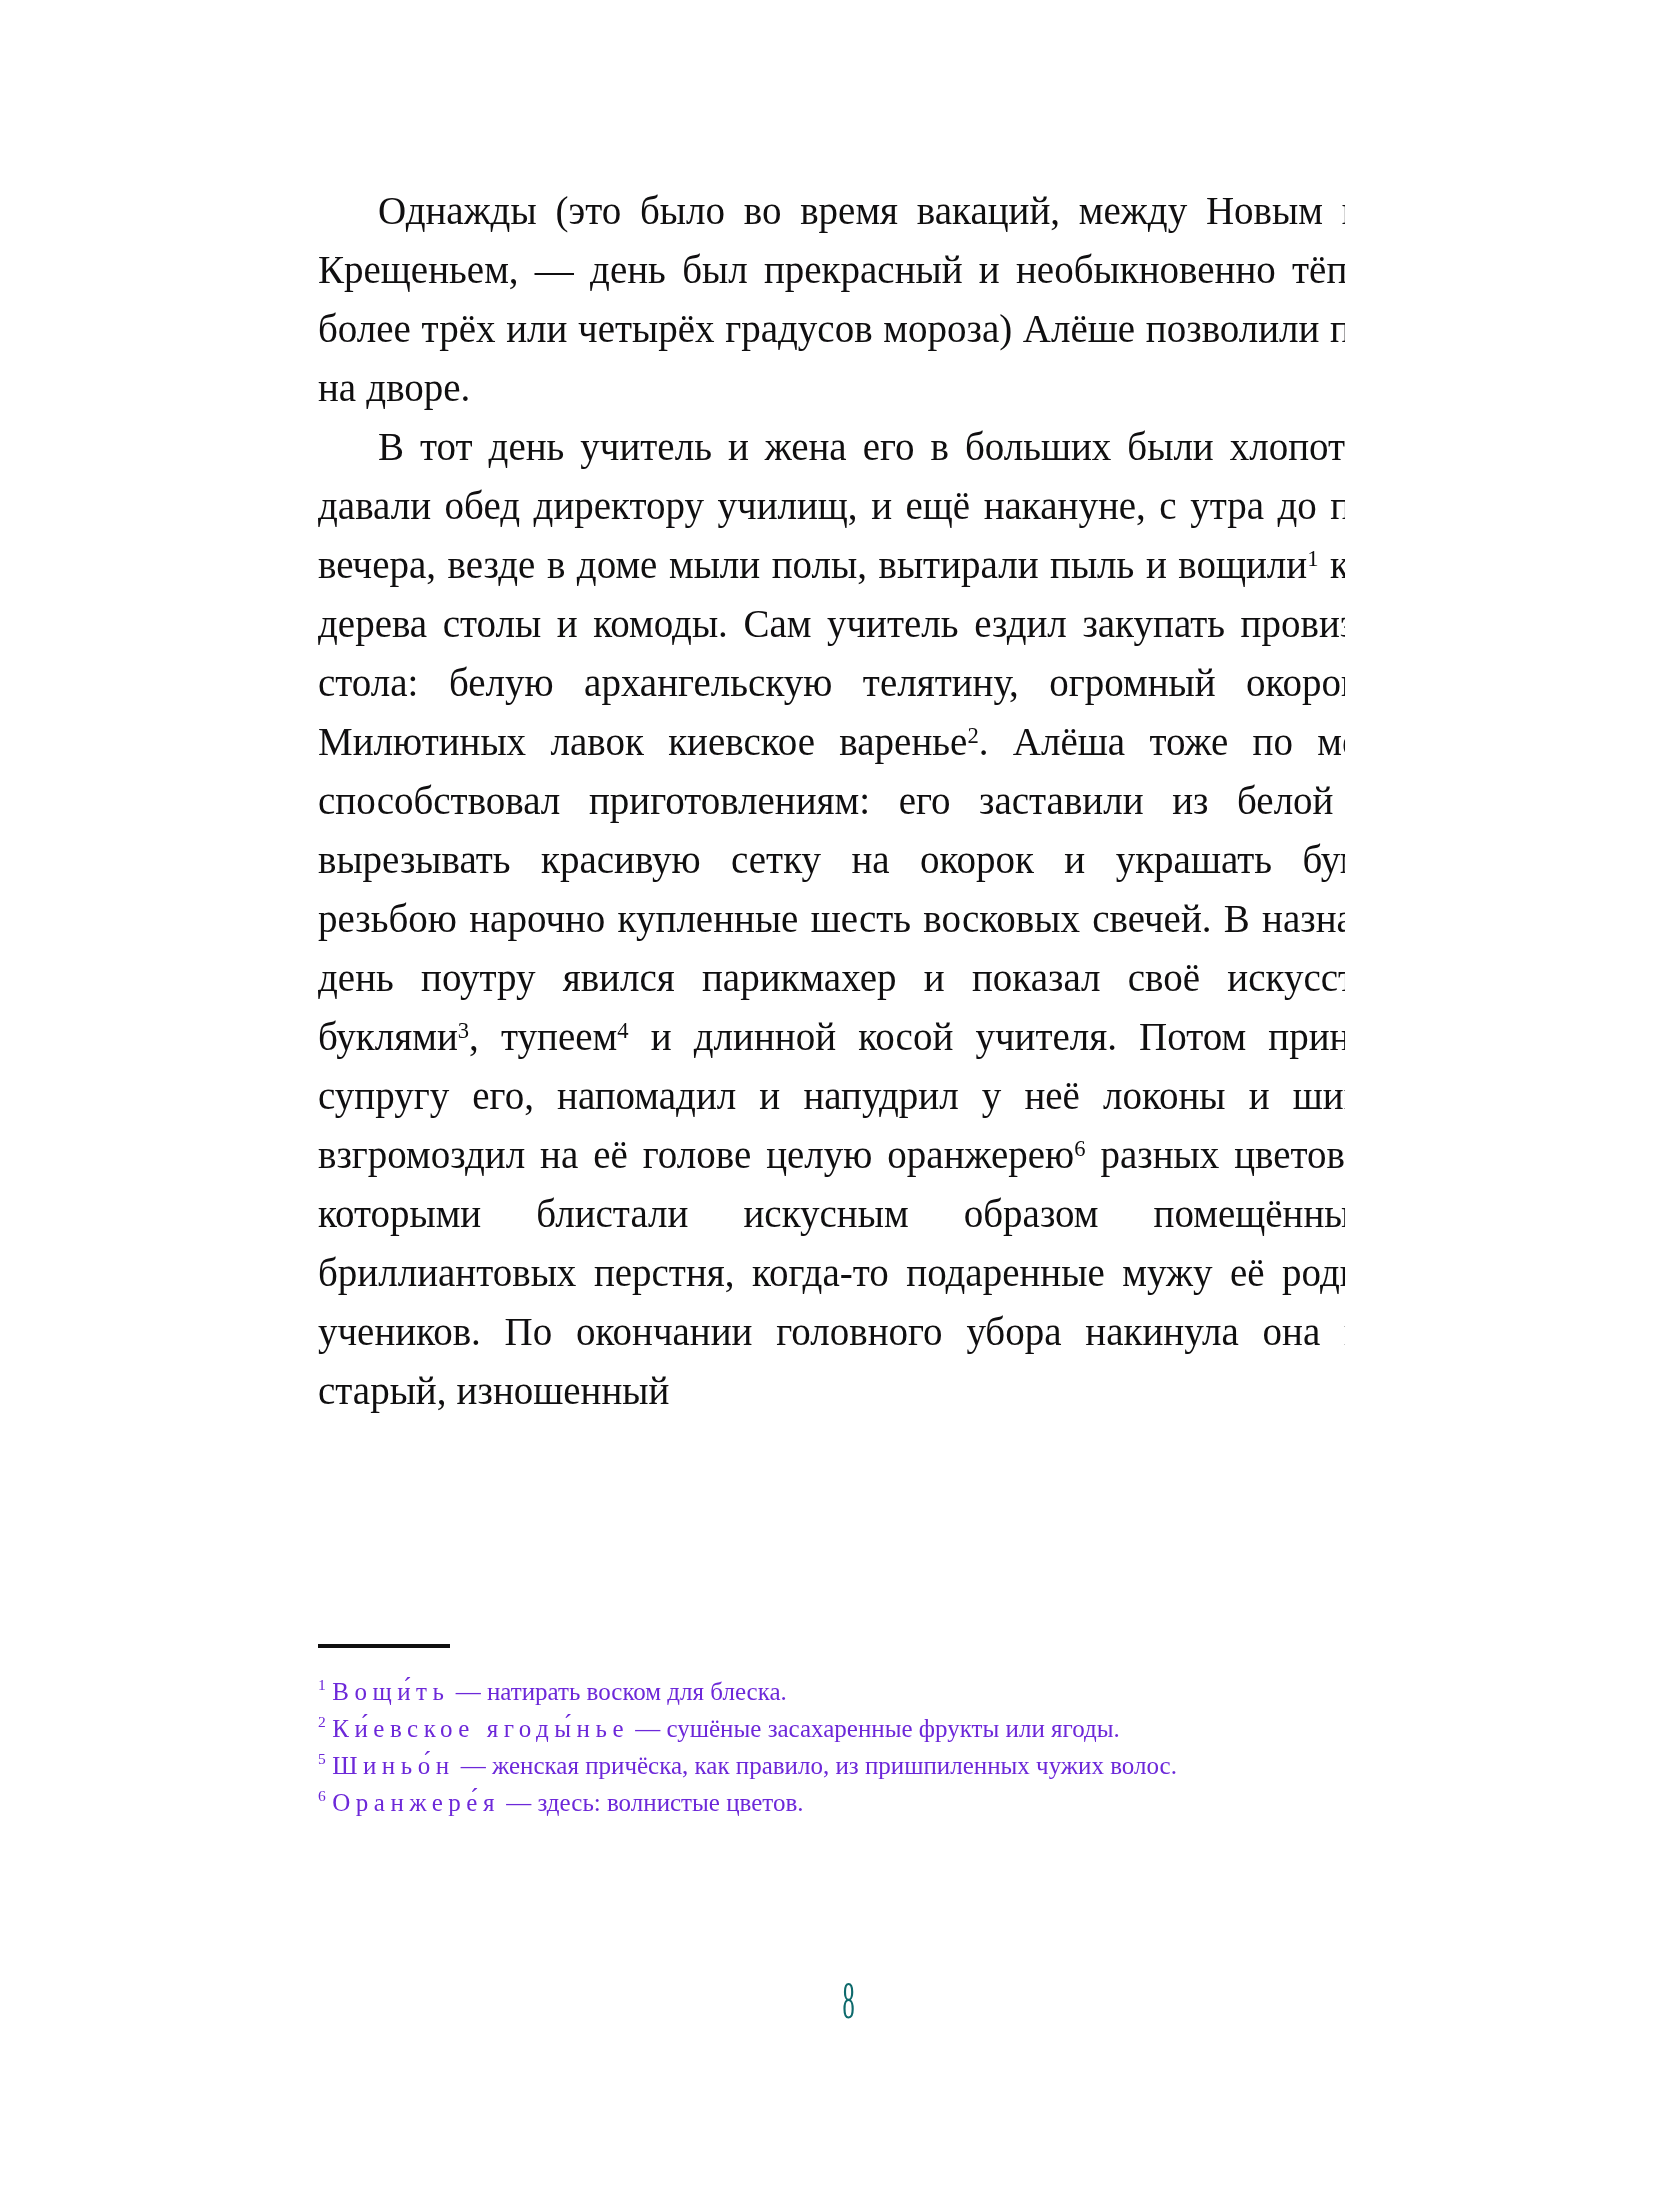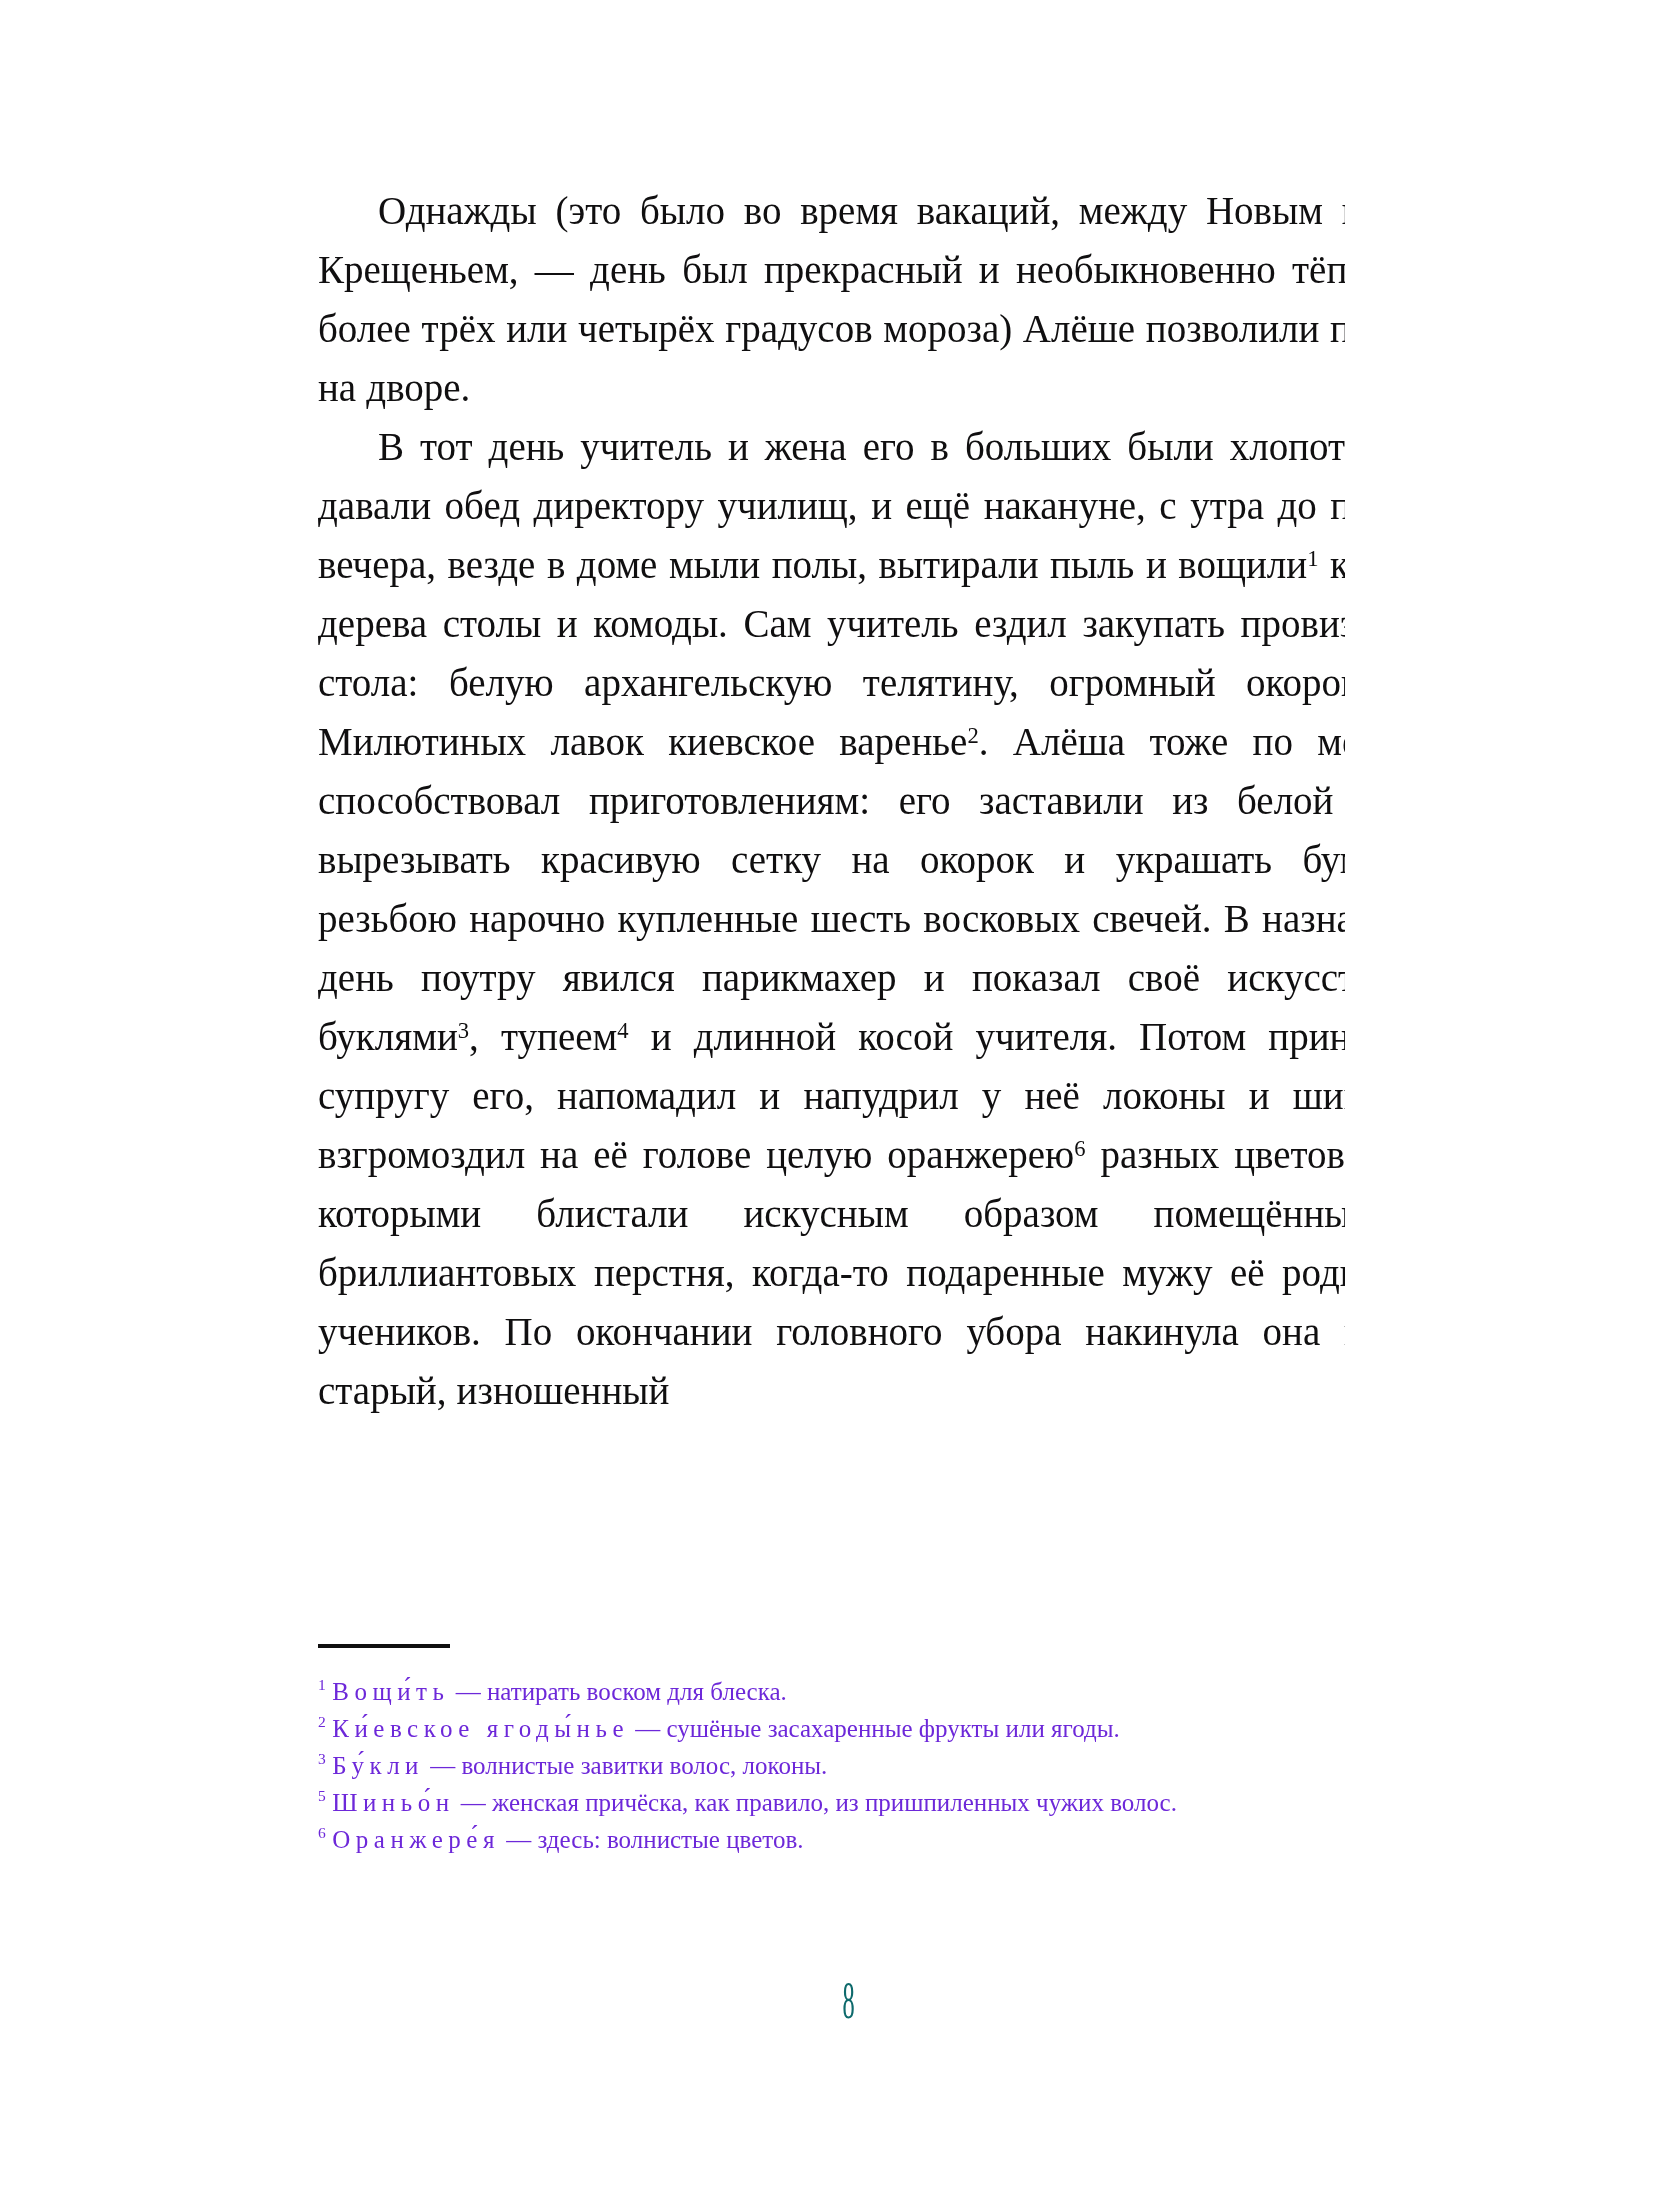--- a/index.html
+++ b/index.html
@@ -113,21 +113,20 @@
   <div class="body-block">
     <p class="para">Однажды (это было во время вакаций, между Новым годом и Крещеньем, — день был прекрасный и необык­новенно тёплый, не более трёх или четырёх градусов мороза) Алёше позволили поиграть на дворе.</p>
     <p class="para">В тот день учитель и жена его в больших были хлопо­тах. Они давали обед директору училищ, и ещё накану­не, с утра до позднего вечера, везде в доме мыли полы, вытирали пыль и вощили<sup class="fnref">1</sup> красного дерева столы и ко­моды. Сам учитель ездил закупать провизию для стола: белую архангельскую телятину, огромный окорок и из Милютиных лавок киевское варенье<sup class="fnref">2</sup>. Алёша тоже по мере сил способствовал приготовлениям: его заставили из белой бумаги вырезывать красивую сетку на окорок и украшать бумажною резьбою нарочно купленные шесть восковых свечей. В назначенный день поутру явился па­рикмахер и показал своё искусство над буклями<sup class="fnref">3</sup>, тупе­ем<sup class="fnref">4</sup> и длинной косой учителя. Потом принялся за супру­гу его, напомадил и напудрил у неё локоны и шиньон<sup class="fnref">5</sup> и взгромоздил на её голове целую оранжерею<sup class="fnref">6</sup> разных цветов, между которыми блистали искусным образом помещённые два бриллиантовых перстня, когда-то пода­ренные мужу её родителями учеников. По окончании го­ловного убора накинула она на себя старый, изношенный</p>
   </div>
 
   <div class="fn-rule"></div>
 
   <div class="footnotes">
     <p class="fn"><span class="fn-num">1</span><span class="fn-head">Вощи́ть</span><span class="fn-body"> — натирать воском для блеска.</span></p>
     <p class="fn"><span class="fn-num">2</span><span class="fn-head">Ки́евское ягоды́нье</span><span class="fn-body"> — сушёные засахаренные фрукты или ягоды.</span></p>
-    <p class="fn"><span class="fn-num">3</span><span class="fn-head">Бу́кли</span><span class="fn-body"> — волнистые завитки волос, локоны.</span></p>
     <p class="fn"><span class="fn-num">5</span><span class="fn-head">Шиньо́н</span><span class="fn-body"> — женская причёска, как правило, из пришпиленных чужих волос.</span></p>
     <p class="fn"><span class="fn-num">6</span><span class="fn-head">Оранжере́я</span><span class="fn-body"> — здесь: волнистые цветов.</span></p>
   </div>
 
   <div class="folio" style="color: rgb(14, 106, 108);">8</div>
 
 </div>
 
 
 </body></html>

